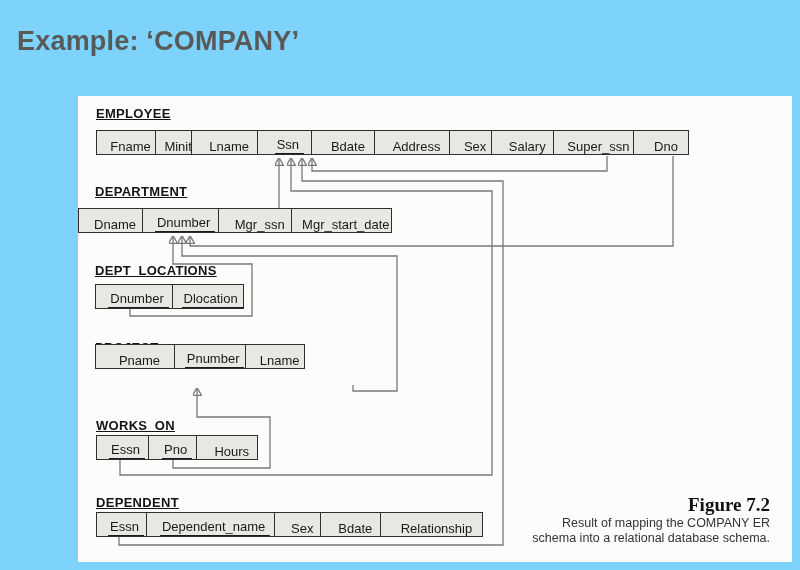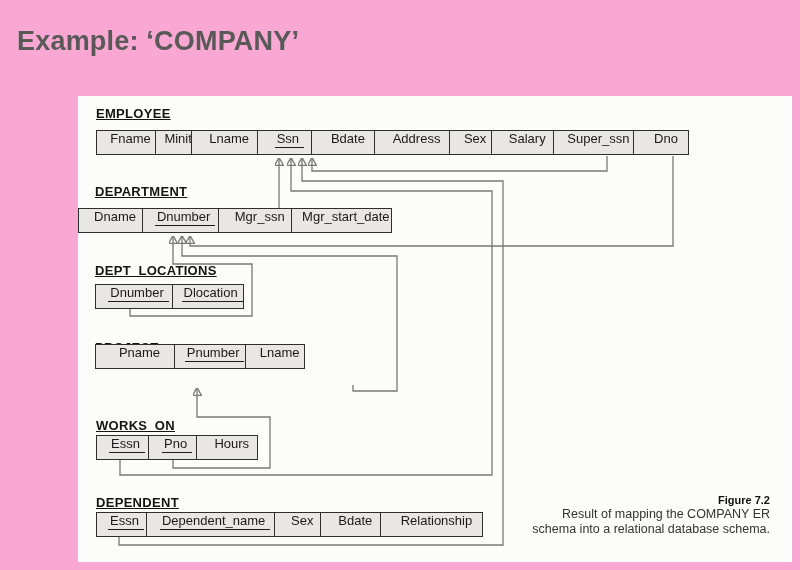--- a/index.html
+++ b/index.html
@@ -1,33 +1,33 @@
 <!DOCTYPE html>
 <html><head>
 <meta charset="utf-8">
 <style>
   html,body{margin:0;padding:0;background:#fff;}
-  .canvas{position:relative;width:800px;height:570px;background:#f9a8d4;overflow:hidden;
+  .canvas{position:relative;width:800px;height:570px;background:#7dd3fc;overflow:hidden;
           font-family:"Liberation Sans", sans-serif;}
   .scan-bg{position:absolute;left:78px;top:96px;width:714px;height:466px;background:#fcfcfb;}
   .slide-title{position:absolute;left:17px;top:8px;font-size:27px;font-weight:bold;
                color:#595957;letter-spacing:0.2px;}
   .tbl-label{position:absolute;font-size:13px;font-weight:bold;color:#141414;letter-spacing:0.3px;text-decoration:underline;}
   .row{position:absolute;display:flex;}
   .cell{box-sizing:border-box;height:25px;border:1.4px solid #2e2e2c;margin-left:-1.4px;
-        background:#e8e7e4;display:flex;align-items:flex-start;justify-content:center;
+        background:#e8e7e4;display:flex;align-items:flex-end;justify-content:center;
         font-size:13px;color:#1a1a1a;white-space:nowrap;padding-left:9px;}
   .cell:first-child{margin-left:0;}
   .cell .t{display:inline-block;line-height:15px;}
   .cell.key .t{border-bottom:1.5px solid #1c1c1c;padding:0 5px 1px 2px;}
   svg.wires{position:absolute;left:0;top:0;width:800px;height:570px;pointer-events:none;}
   svg.wires path{fill:none;stroke:#787876;stroke-width:1.3;}
   .caption{position:absolute;right:30px;top:494px;text-align:right;color:#333331;
            font-size:12.5px;line-height:1.18;}
-  .caption .fig{font-size:11px;font-weight:bold;color:#111;}
+  .caption .fig{font-size:19px;font-weight:bold;color:#111;font-family:Liberation Serif, serif;}
 </style>
 </head>
 <body>
 
 <div class="canvas">
   <div class="scan-bg"></div>
 
   <h1 class="slide-title">Example: ‘COMPANY’</h1>
 
   <div class="tbl-label" style="left:96px;top:106px">EMPLOYEE</div>

